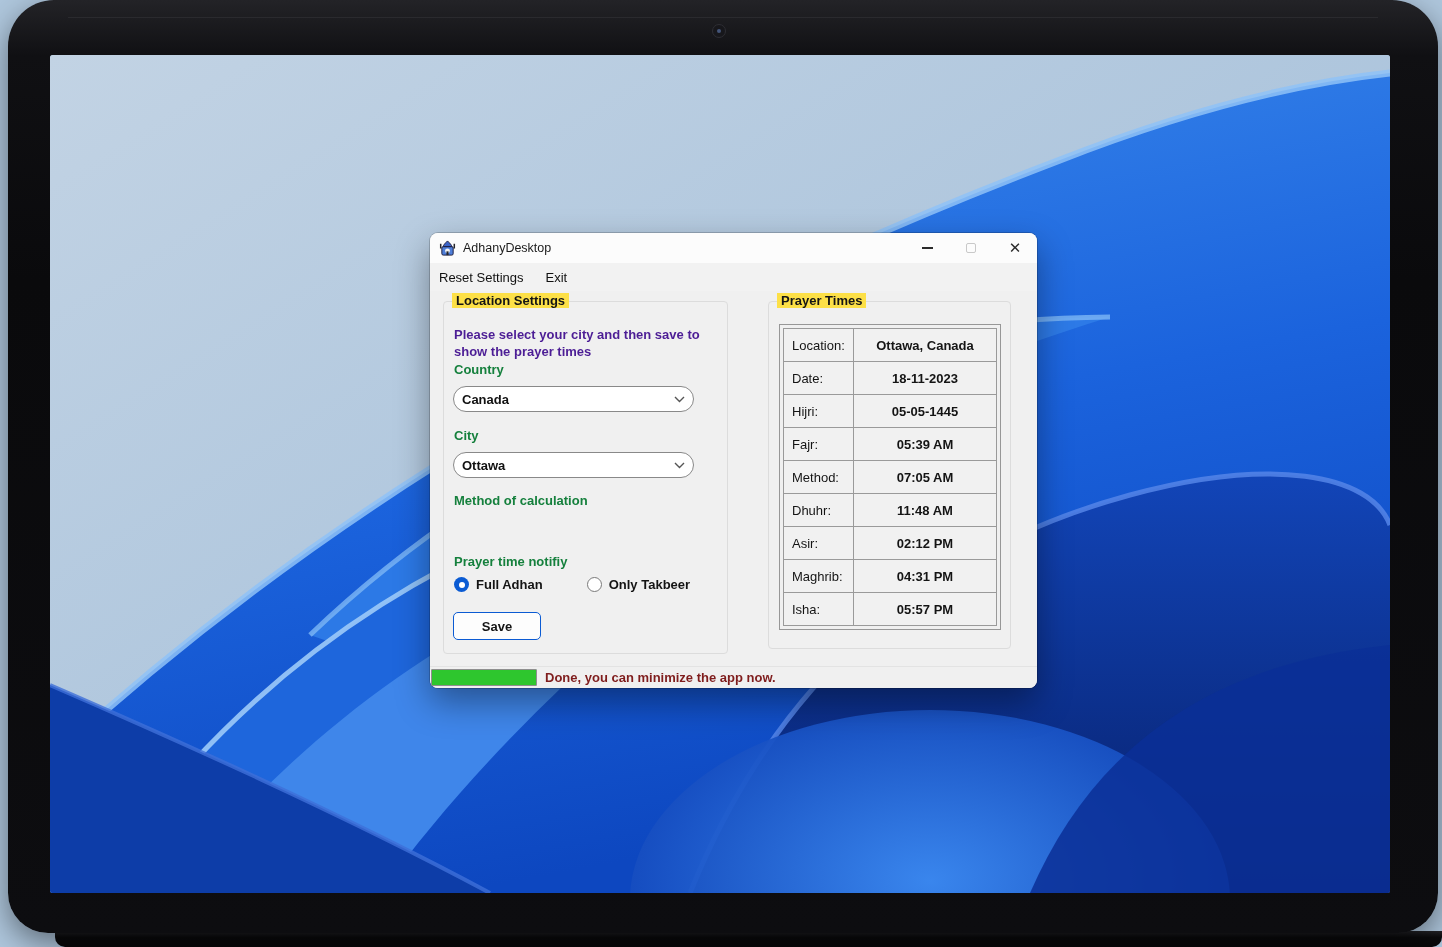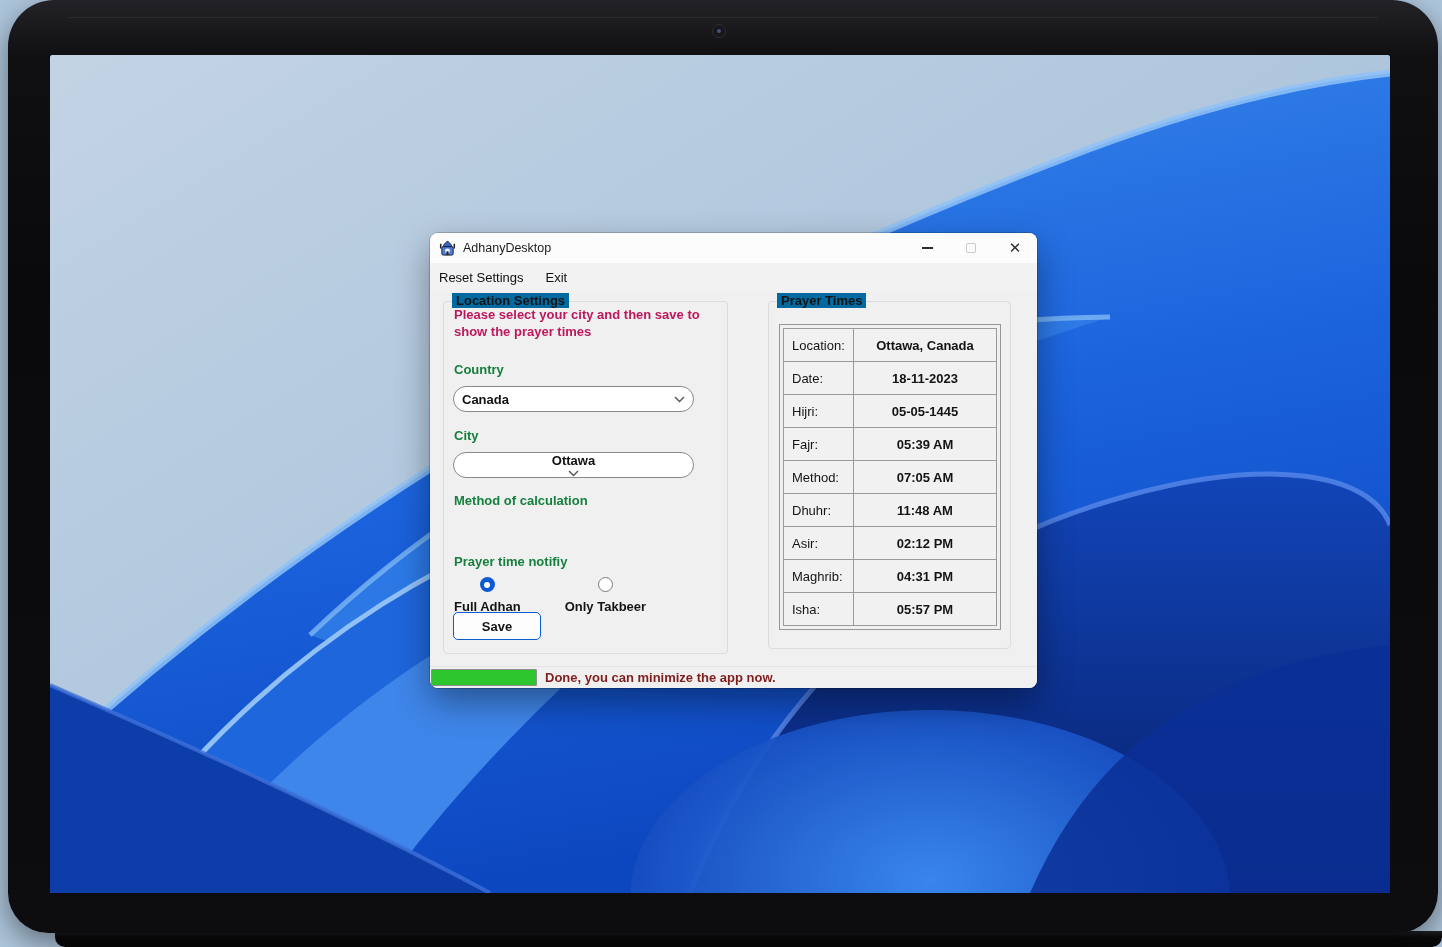--- a/index.html
+++ b/index.html
@@ -35,35 +35,35 @@
   .win-btn.min span { display:block; width:11px; height:1.4px; background:#2b2b2b; }
   .win-btn.max span { display:block; width:10px; height:10px; border:1.4px solid #c9c9c9; border-radius:2px; }
   .win-btn.close { font-size:15px; border-top-right-radius:8px; }
 
   .menubar { height:28px; background:#f2f2f2; display:flex; align-items:center; gap:4px; }
   .menu-item { padding:3px 9px; border-radius:3px; color:#111; }
 
   .win-body { position:relative; height:375px; background:#f0f0f0; }
 
   .groupbox { position:absolute; border:1px solid #dcdcdc; border-radius:4px; }
-  .group-legend { position:absolute; top:-9px; left:8px; background:#0369a1; padding:0 4px;
+  .group-legend { position:absolute; top:-9px; left:8px; background:#fde047; padding:0 4px;
     font-weight:700; color:#141414; white-space:nowrap; }
 
   .group-left  { left:13px;  top:10px; width:285px; height:353px; }
   .group-right { left:338px; top:10px; width:243px; height:348px; }
 
-  .instruction { position:absolute; left:10px; top:4px; width:266px; font-weight:700; line-height:17px; color:#be185d; }
+  .instruction { position:absolute; left:10px; top:24px; width:266px; font-weight:700; line-height:17px; color:#4c1d95; }
   .field-label { position:absolute; left:10px; font-weight:700; color:#15803d; }
   .combo { position:absolute; left:9px; width:241px; height:26px; background:#fff;
     border:1px solid #898989; border-radius:13px; display:flex; align-items:center; padding:0 8px; }
   .combo-text { font-weight:700; color:#111; flex:1; }
   .combo-chevron { color:#555; flex:0 0 auto; }
 
   .radio-row { position:absolute; left:10px; top:275px; display:flex; gap:44px; align-items:center; }
-  .radio-item { display:flex; align-items:center; gap:7px;flex-direction:column; }
+  .radio-item { display:flex; align-items:center; gap:7px; }
   .radio-dot { width:15px; height:15px; border-radius:50%; position:relative; }
   .radio-dot.checked { background:#0b5bd3; }
   .radio-dot.checked::after { content:""; position:absolute; left:4.5px; top:4.5px; width:6px; height:6px;
     border-radius:50%; background:#fff; }
   .radio-dot.unchecked { background:#fff; border:1.4px solid #7a7a7a; }
   .radio-label { font-weight:700; color:#141414; }
 
   .save-btn { position:absolute; left:9px; top:310px; width:88px; height:28px; background:#fdfdfd;
     border:1.6px solid #0b5bd3; border-radius:5px; font-weight:700; font-size:13px; color:#141414;
     font-family:"Liberation Sans", sans-serif; }
@@ -166,21 +166,21 @@
 
         <div class="field-label" style="top:60px;">Country</div>
         <div class="combo" style="top:84px;">
           <span class="combo-text">Canada</span>
           <svg class="combo-chevron" width="11" height="7" viewBox="0 0 11 7">
               <polyline points="1,1 5.5,5.5 10,1" fill="none" stroke="#555" stroke-width="1.4"></polyline>
             </svg>
         </div>
 
         <div class="field-label" style="top:126px;">City</div>
-        <div class="combo" style="top:150px;flex-direction:column;">
+        <div class="combo" style="top:150px;">
           <span class="combo-text">Ottawa</span>
           <svg class="combo-chevron" width="11" height="7" viewBox="0 0 11 7">
               <polyline points="1,1 5.5,5.5 10,1" fill="none" stroke="#555" stroke-width="1.4"></polyline>
             </svg>
         </div>
 
         <div class="field-label" style="top:191px;">Method of calculation</div>
 
         <div class="field-label" style="top:252px;">Prayer time notifiy</div>
 

